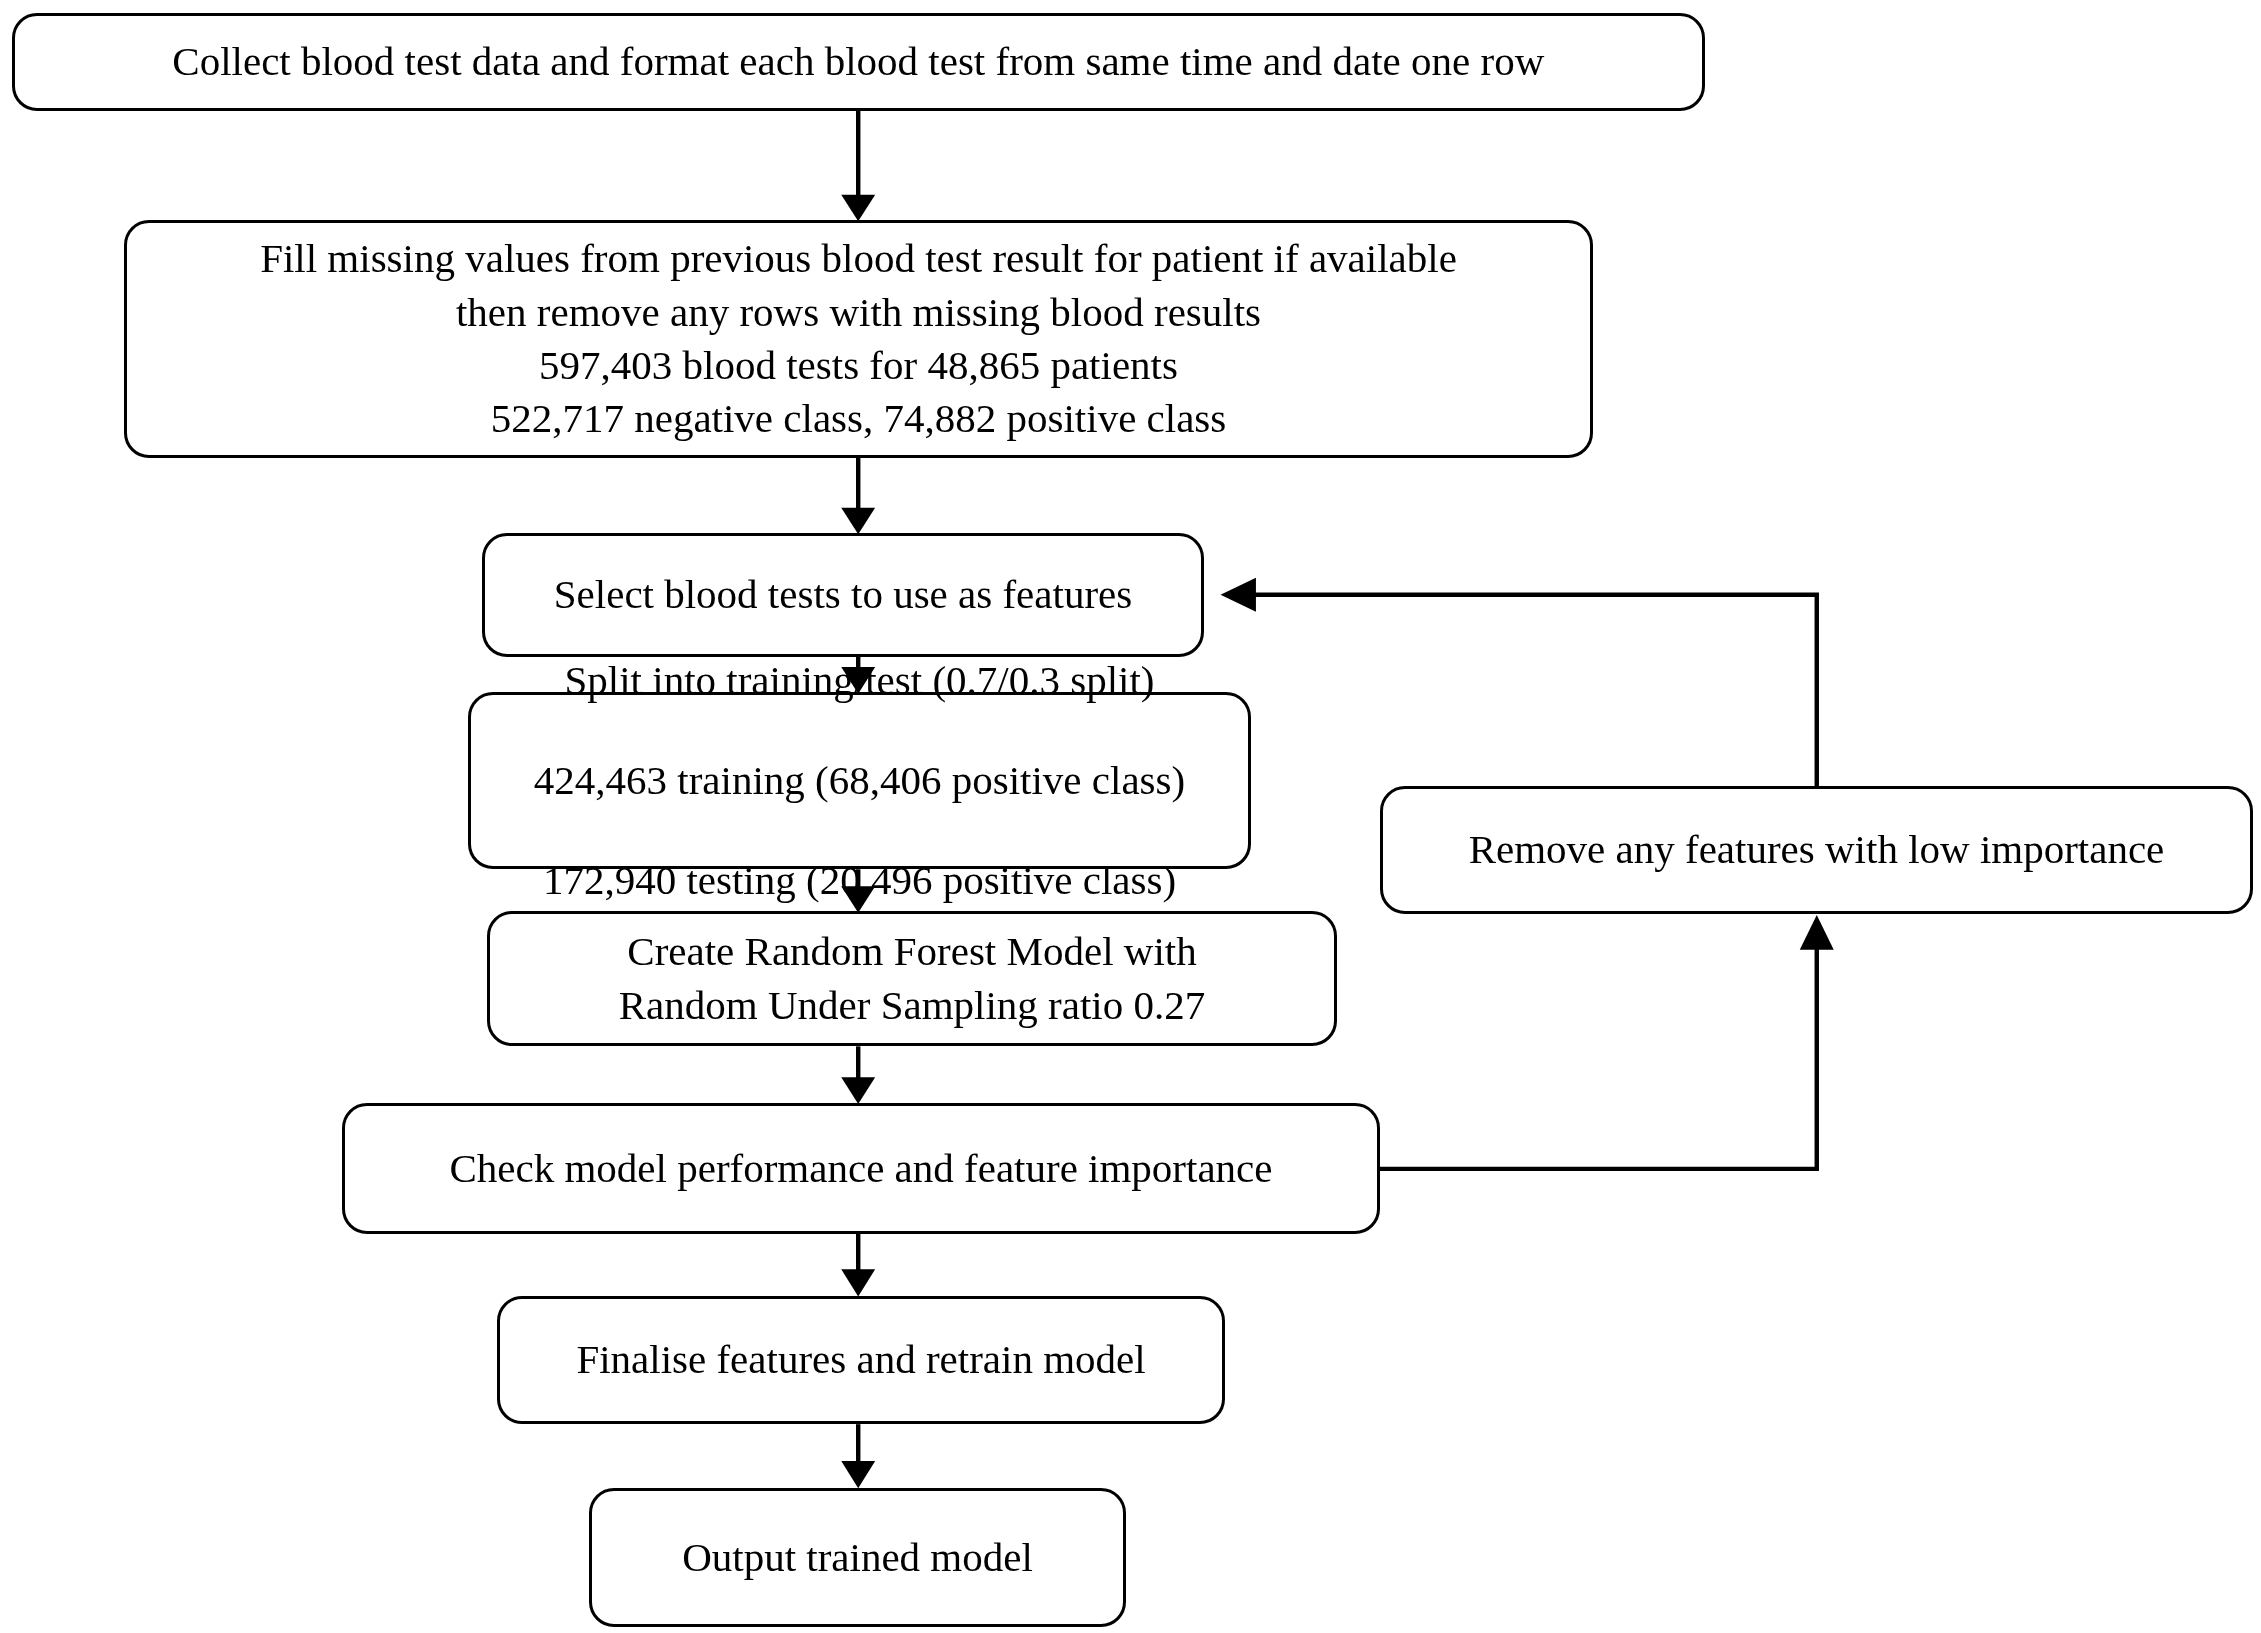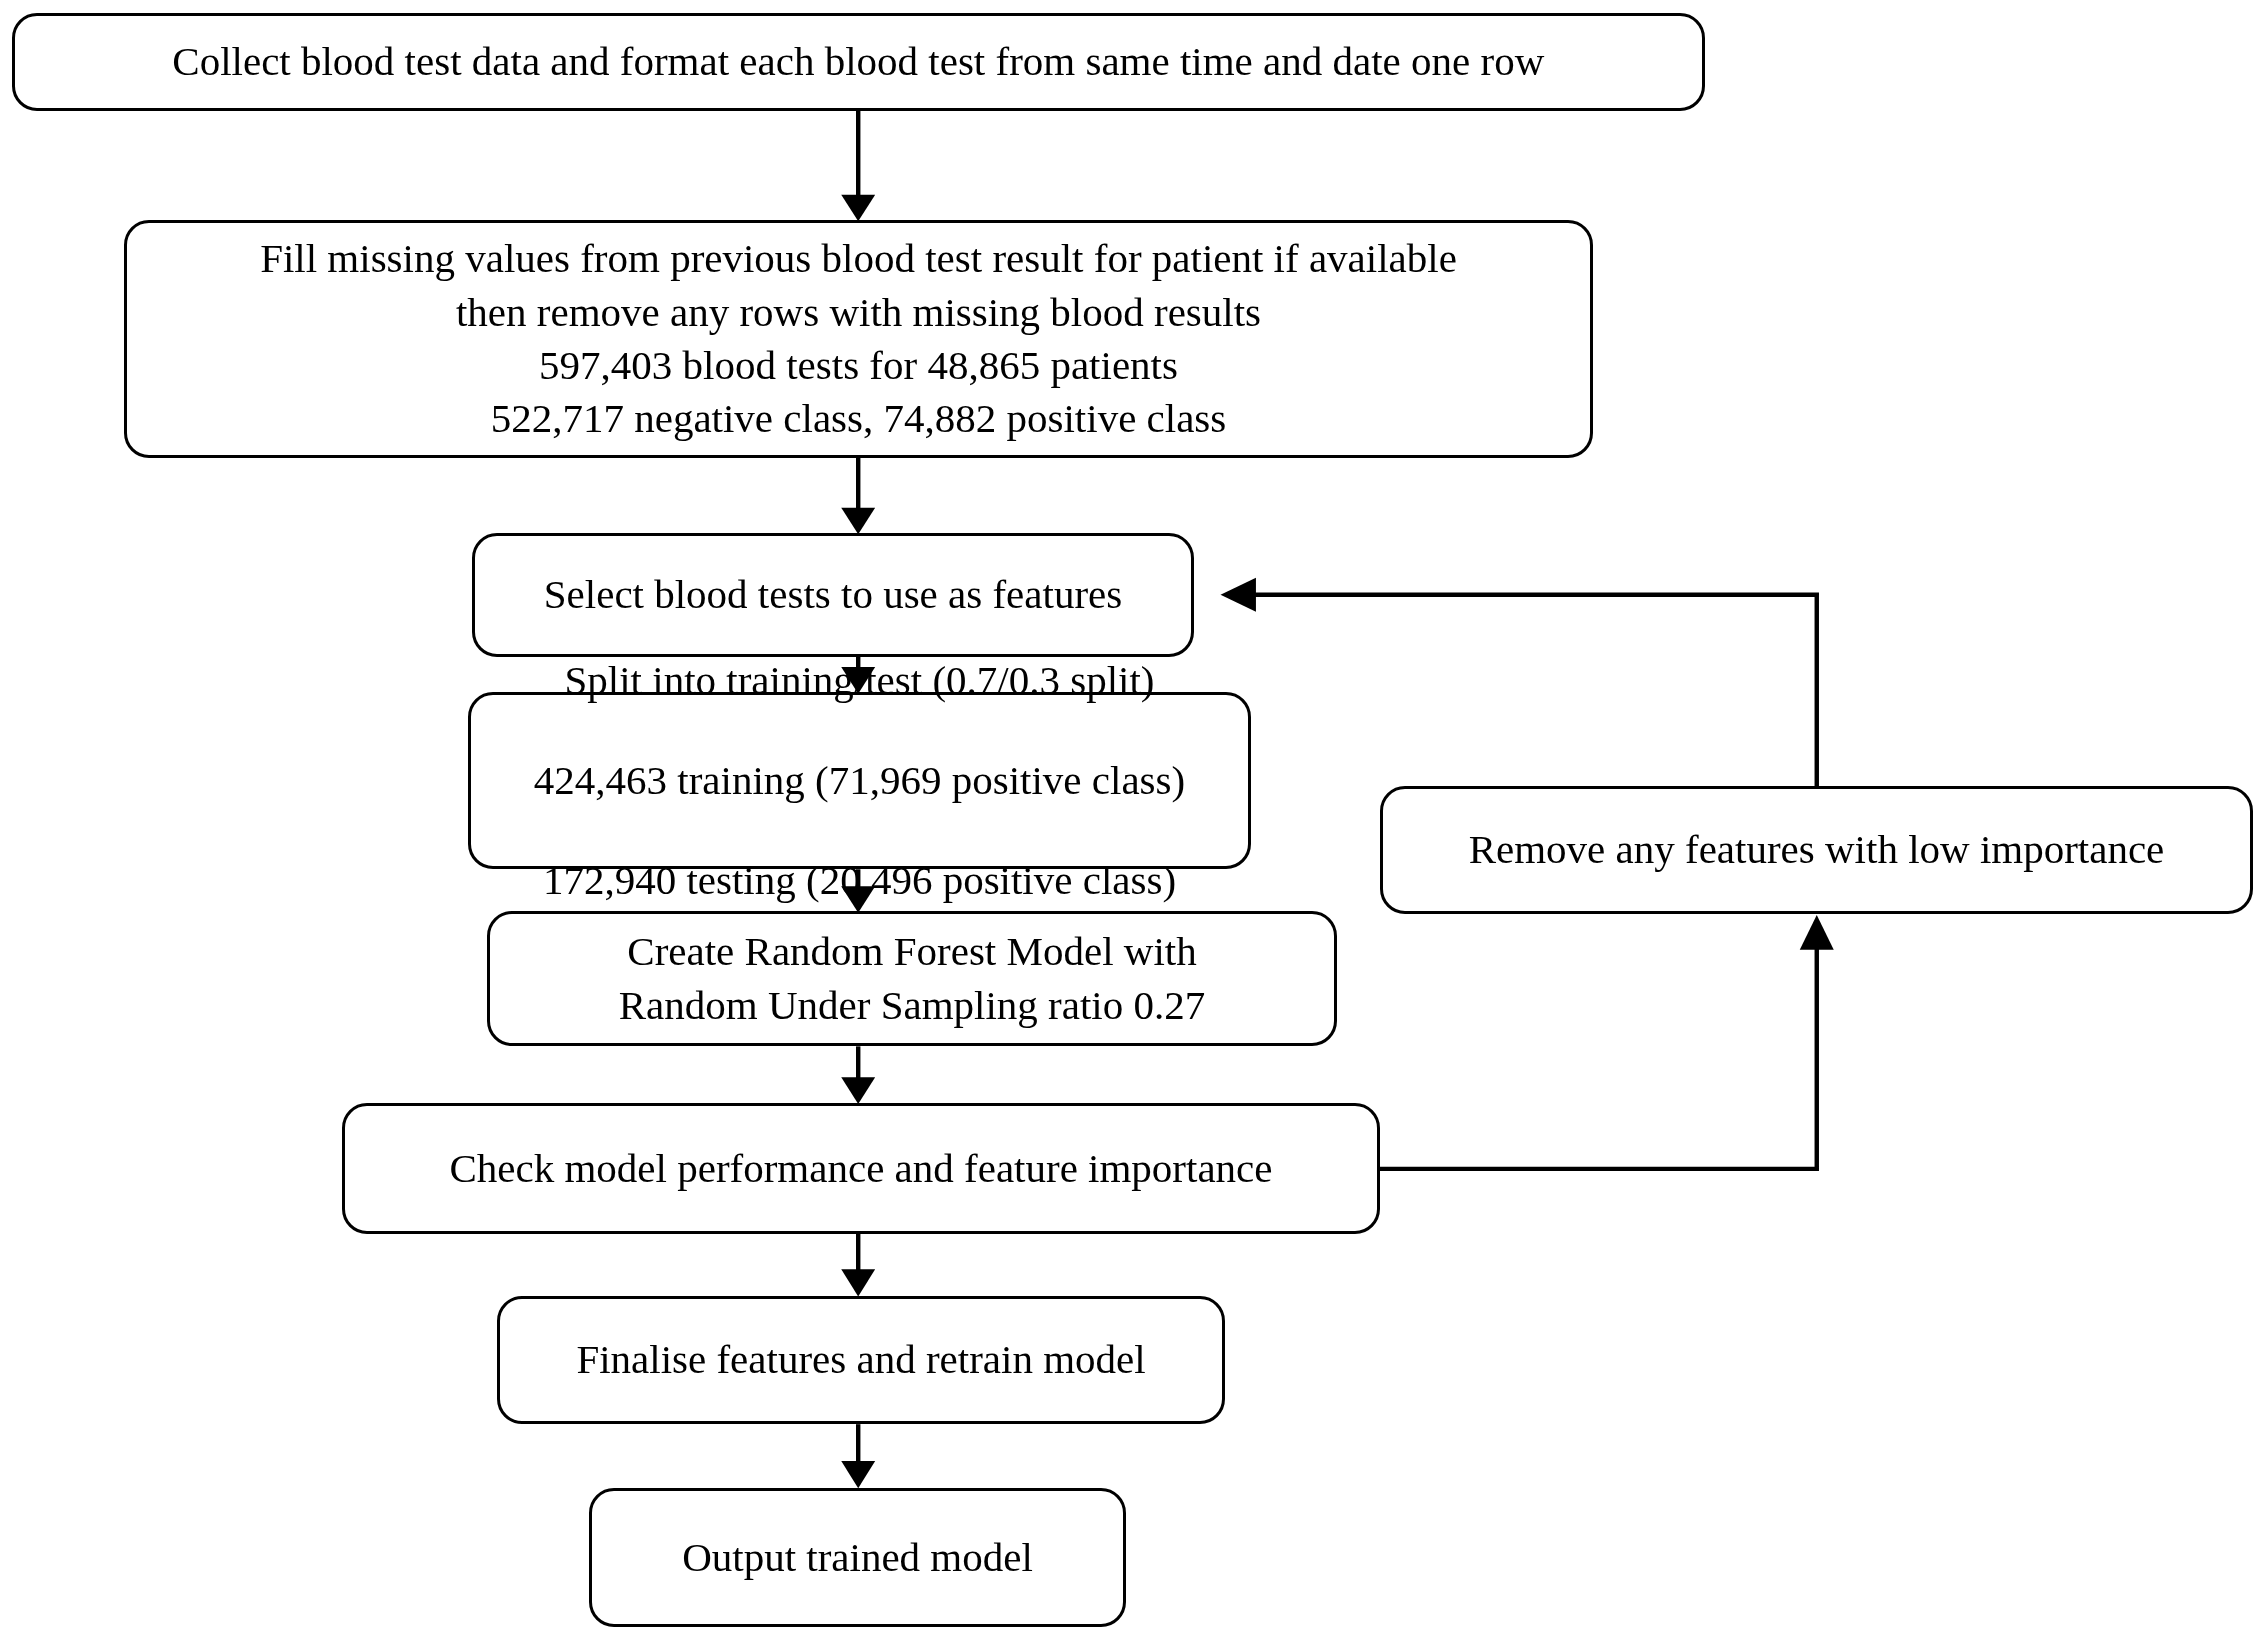--- a/index.html
+++ b/index.html
@@ -41,21 +41,21 @@
     z-index: 2;
   }
   .node .line {
     display: block;
     white-space: nowrap;
   }
 
   
   #node-collect        { left: 11.8px;   top: 12.5px;   width: 1693px; height: 98px; }
   #node-fill           { left: 124px;  top: 220px;  width: 1469px; height: 238px; }
-  #node-select         { left: 472px;  top: 533px;  width: 722px;  height: 124px; }
+  #node-select         { left: 482px;  top: 533px;  width: 722px;  height: 124px; }
   #node-split          { left: 468px;  top: 692px;  width: 783px; height: 177px; gap: 47px; }
   #node-create         { left: 487px;  top: 911px; width: 850px; height: 135px; }
   #node-check          { left: 342px;  top: 1103px; width: 1038px; height: 131px; }
   #node-remove         { left: 1380px; top: 786px; width: 873px; height: 128px; }
   #node-finalise       { left: 497px;  top: 1296px; width: 728px;  height: 128px; }
   #node-output         { left: 589px;  top: 1488px; width: 537px;  height: 139px; }
 </style>
 </head>
 <body>
 
@@ -124,21 +124,21 @@
     <span class="line">597,403 blood tests for 48,865 patients</span>
     <span class="line">522,717 negative class, 74,882 positive class</span>
   </div>
 
   <div class="node" id="node-select">
     <span class="line">Select blood tests to use as features</span>
   </div>
 
   <div class="node" id="node-split">
     <span class="line">Split into training/test (0.7/0.3 split)</span>
-    <span class="line">424,463 training (71,969 positive class)</span>
+    <span class="line">424,463 training (68,406 positive class)</span>
     <span class="line">172,940 testing (20,496 positive class)</span>
   </div>
 
   <div class="node" id="node-create">
     <span class="line">Create Random Forest Model with</span>
     <span class="line">Random Under Sampling ratio 0.27</span>
   </div>
 
   <div class="node" id="node-check">
     <span class="line">Check model performance and feature importance</span>

